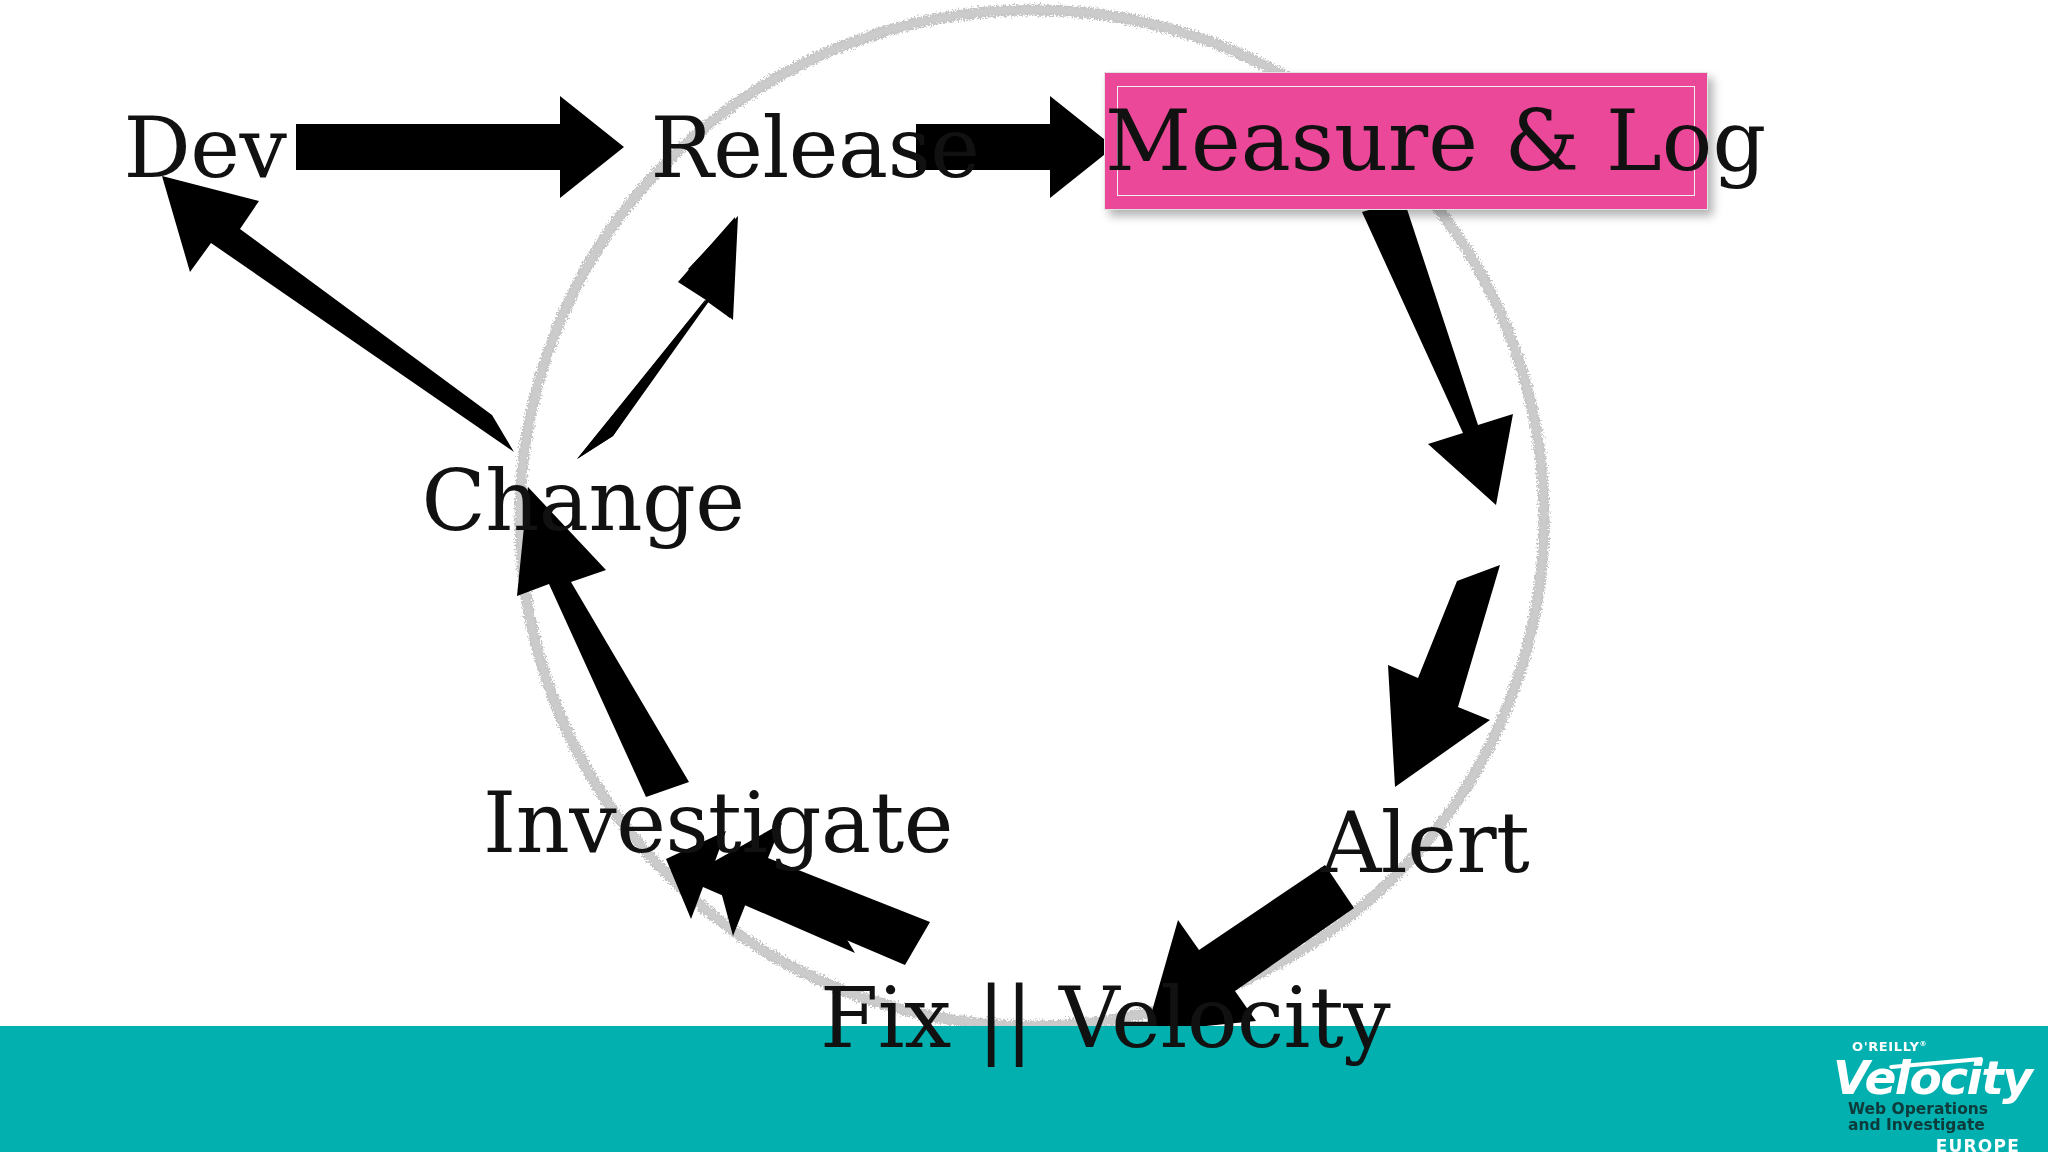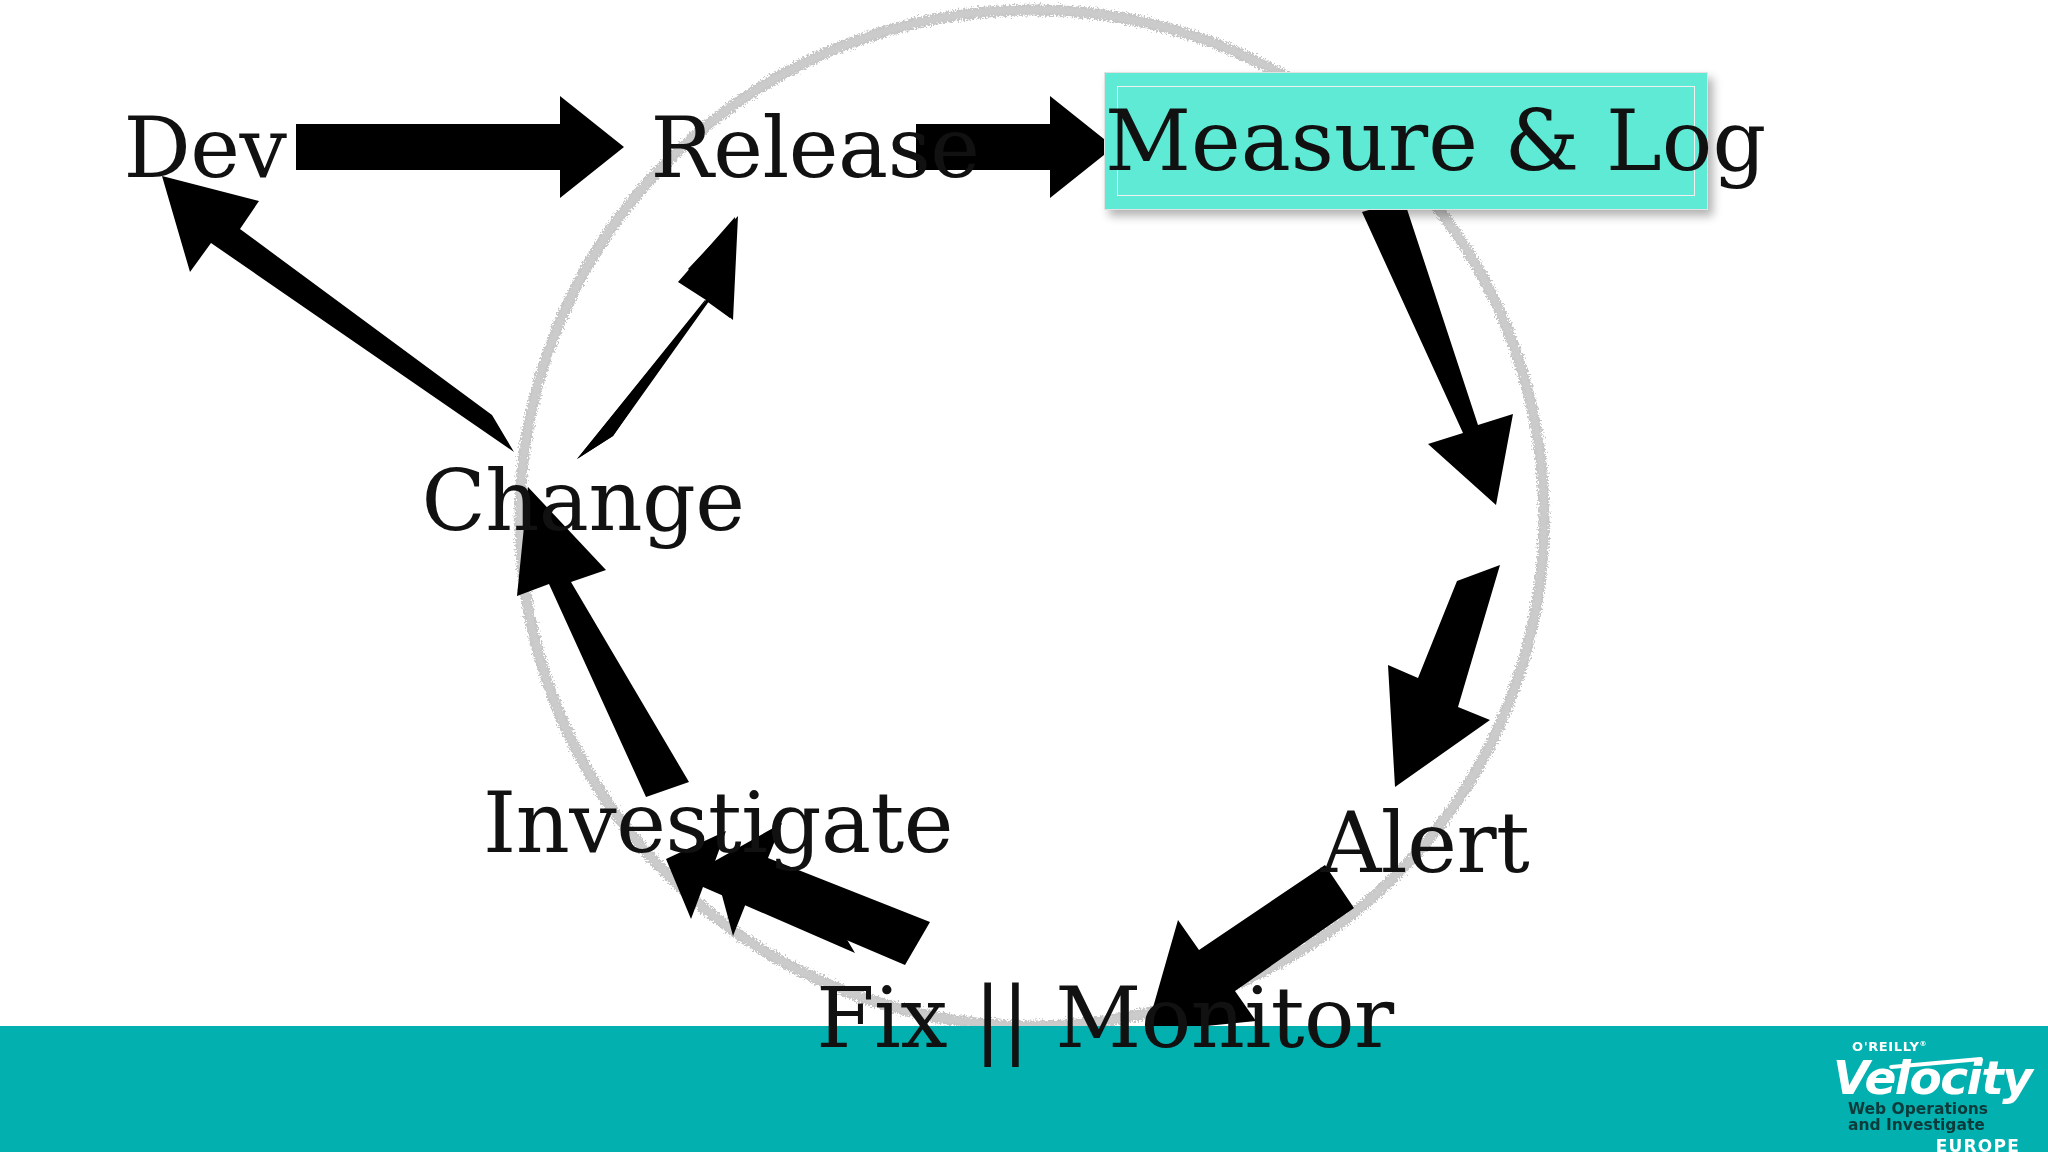--- a/index.html
+++ b/index.html
@@ -47,21 +47,21 @@
   .node-label.centered {
     transform: translateX(-50%);
   }
   
   #measure-card {
     position: absolute;
     left: 1104px;
     top: 72px;
     width: 604px;
     height: 138px;
-    background: #5eead4;
+    background: #ec4899;
     border: 1px solid #e2e2e2;
     box-shadow: 5px 6px 9px rgba(0, 0, 0, 0.30);
     box-sizing: border-box;
   }
   #measure-card .inner-rule {
     position: absolute;
     left: 12px;
     top: 13px;
     right: 12px;
     bottom: 13px;
@@ -223,21 +223,21 @@
   <div class="node-label centered" style="left:815px; top:106px;">Release</div>
 
   <div id="measure-card">
     <div class="inner-rule"></div>
     <div class="card-text">Measure &amp; Log</div>
   </div>
 
 
   <div class="node-label centered" style="left:1425px; top:801px;">Alert</div>
 
-  <div class="node-label centered" style="left:1105px; top:976px; z-index:5;">Fix || Monitor</div>
+  <div class="node-label centered" style="left:1105px; top:976px; z-index:5;">Fix || Velocity</div>
 
   <div class="node-label centered" style="left:583px; top:459px;">Change</div>
 
   <div class="node-label centered" style="left:718px; top:781px;">Investigate</div>
 
   <div id="teal-band"></div>
 
   <div id="velocity-logo">
     <div class="oreilly"><span>O'REILLY</span><sup>®</sup></div>
     <div class="wordmark">

